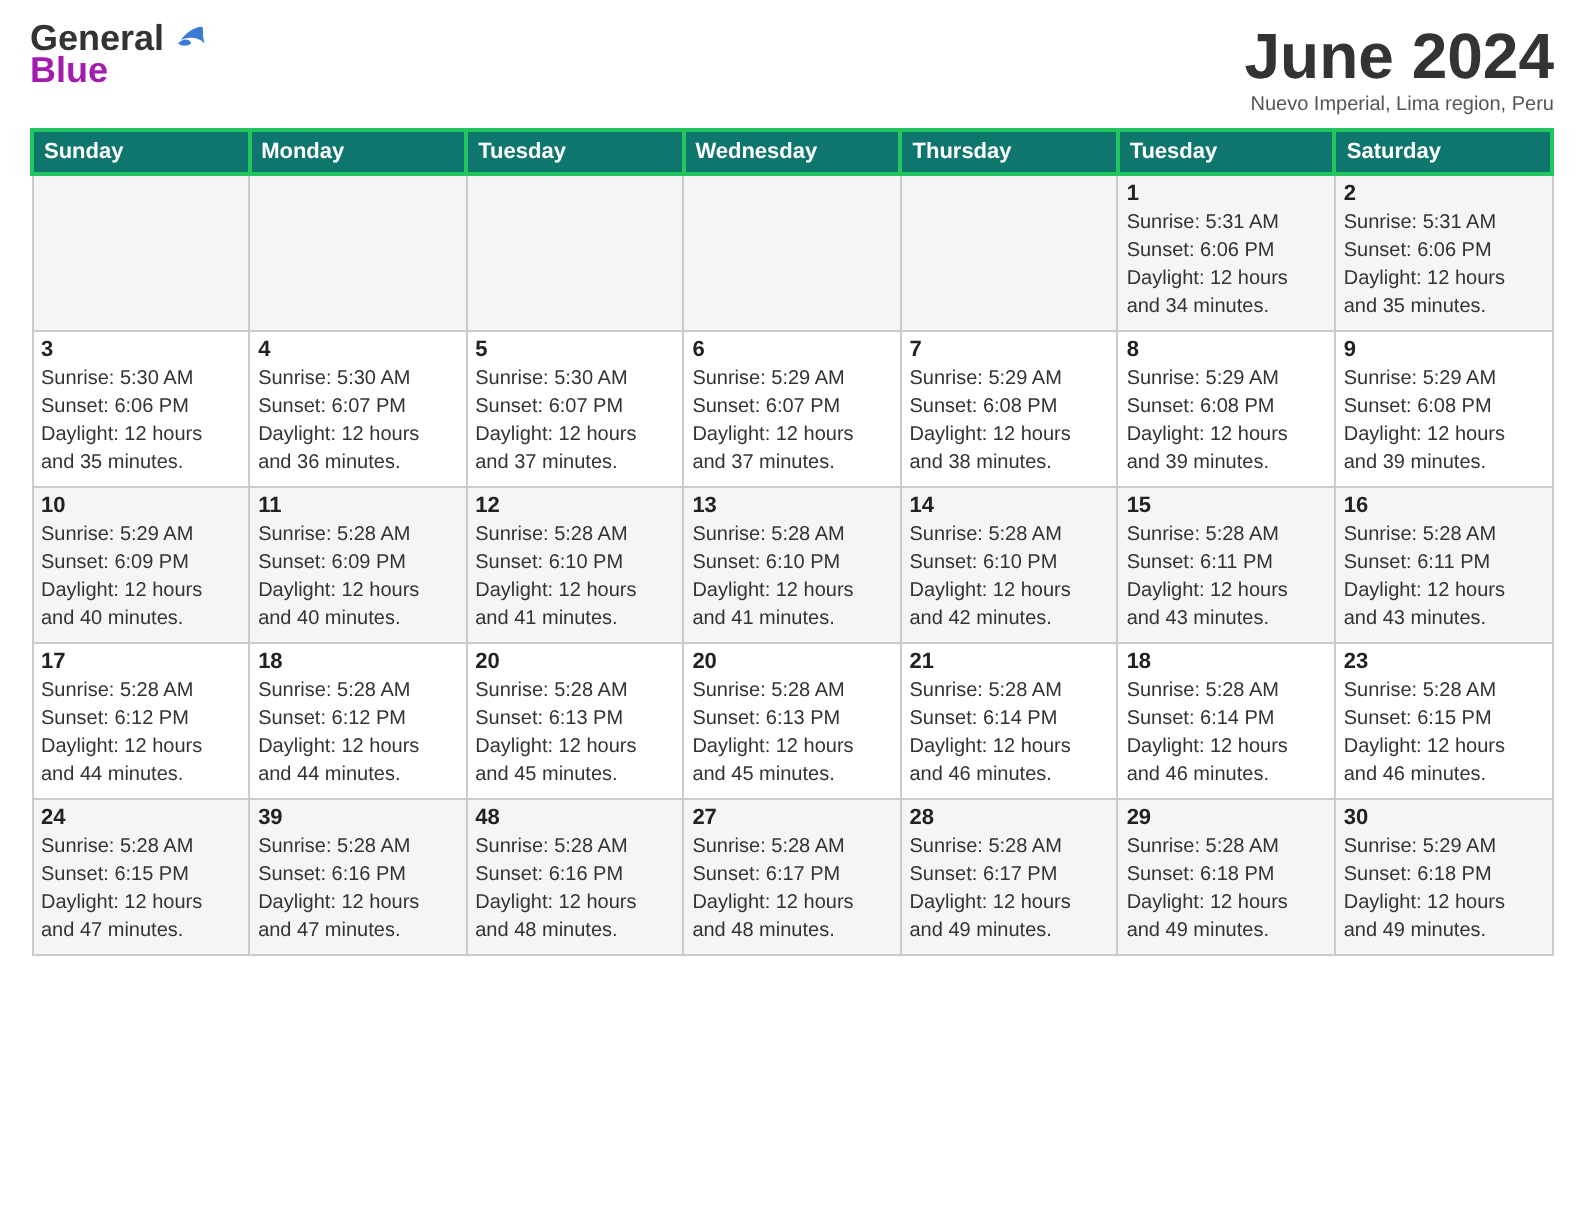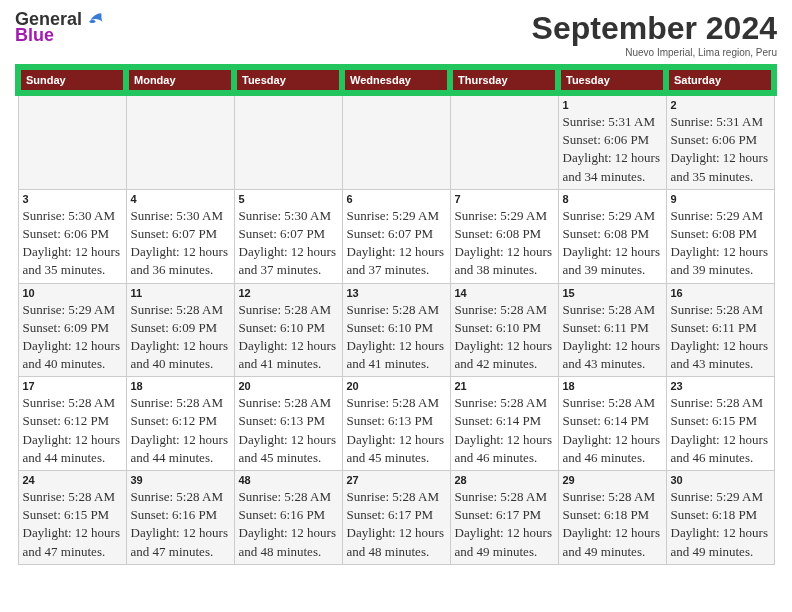--- a/index.html
+++ b/index.html
@@ -47,26 +47,26 @@
     .subtitle {
       font-size: 10px;
       color: #555;
     }
     .calendar {
       width: 100%;
       border-collapse: collapse;
       font-size: 9.5px;
     }
     .calendar th {
-      background-color: #7f1d1d;
+      background-color: #0f766e;
       color: #fff;
       text-align: left;
       padding: 4px 5px;
       font-size: 11px;
-      border: 6px solid #22c55e;
+      border: 2px solid #22c55e;
     }
     .calendar td {
       border: 1px solid #ccc;
       vertical-align: top;
       padding: 3px 4px;
       width: calc(100% / 7);
       height: 78px;
       background: #fff;
     }
     .calendar tr:nth-child(odd) td {
@@ -77,23 +77,22 @@
     }
     .day-num {
       font-weight: bold;
       font-size: 11px;
       color: #222;
       display: block;
       margin-bottom: 2px;
     }
     .day-info {
       color: #333;
-      font-size: 13px;
+      font-size: 10px;
       line-height: 1.4;
-      font-family: Liberation Serif, serif;
     }
     .empty-cell {
       background-color: #f5f5f5 !important;
     }
     
     .row-odd td { background-color: #f5f5f5; }
     .row-even td { background-color: #fff; }
   </style>
 </head>
 <body>
@@ -106,21 +105,21 @@
           <span class="logo-text logo-general">General</span>
           <svg class="logo-icon" viewBox="0 0 24 20" fill="#3a7bd5">
             <path d="M20 2 C16 2 10 6 8 10 C12 8 18 8 22 12 C20 6 22 2 20 2Z"></path>
             <path d="M6 12 C8 10 12 8 14 12 C12 14 8 14 6 12Z" fill="#3a7bd5"></path>
           </svg>
         </div>
         <span class="logo-text logo-blue" style="display:block; margin-top:-4px;">Blue</span>
       </div>
     </div>
     <div class="title-block">
-      <div class="month-title">September 2024</div>
+      <div class="month-title">June 2024</div>
       <div class="subtitle">Nuevo Imperial, Lima region, Peru</div>
     </div>
   </div>
 
   <table class="calendar">
     <thead>
       <tr>
       <th>Sunday</th>
           <th>Monday</th>
           <th>Tuesday</th>

